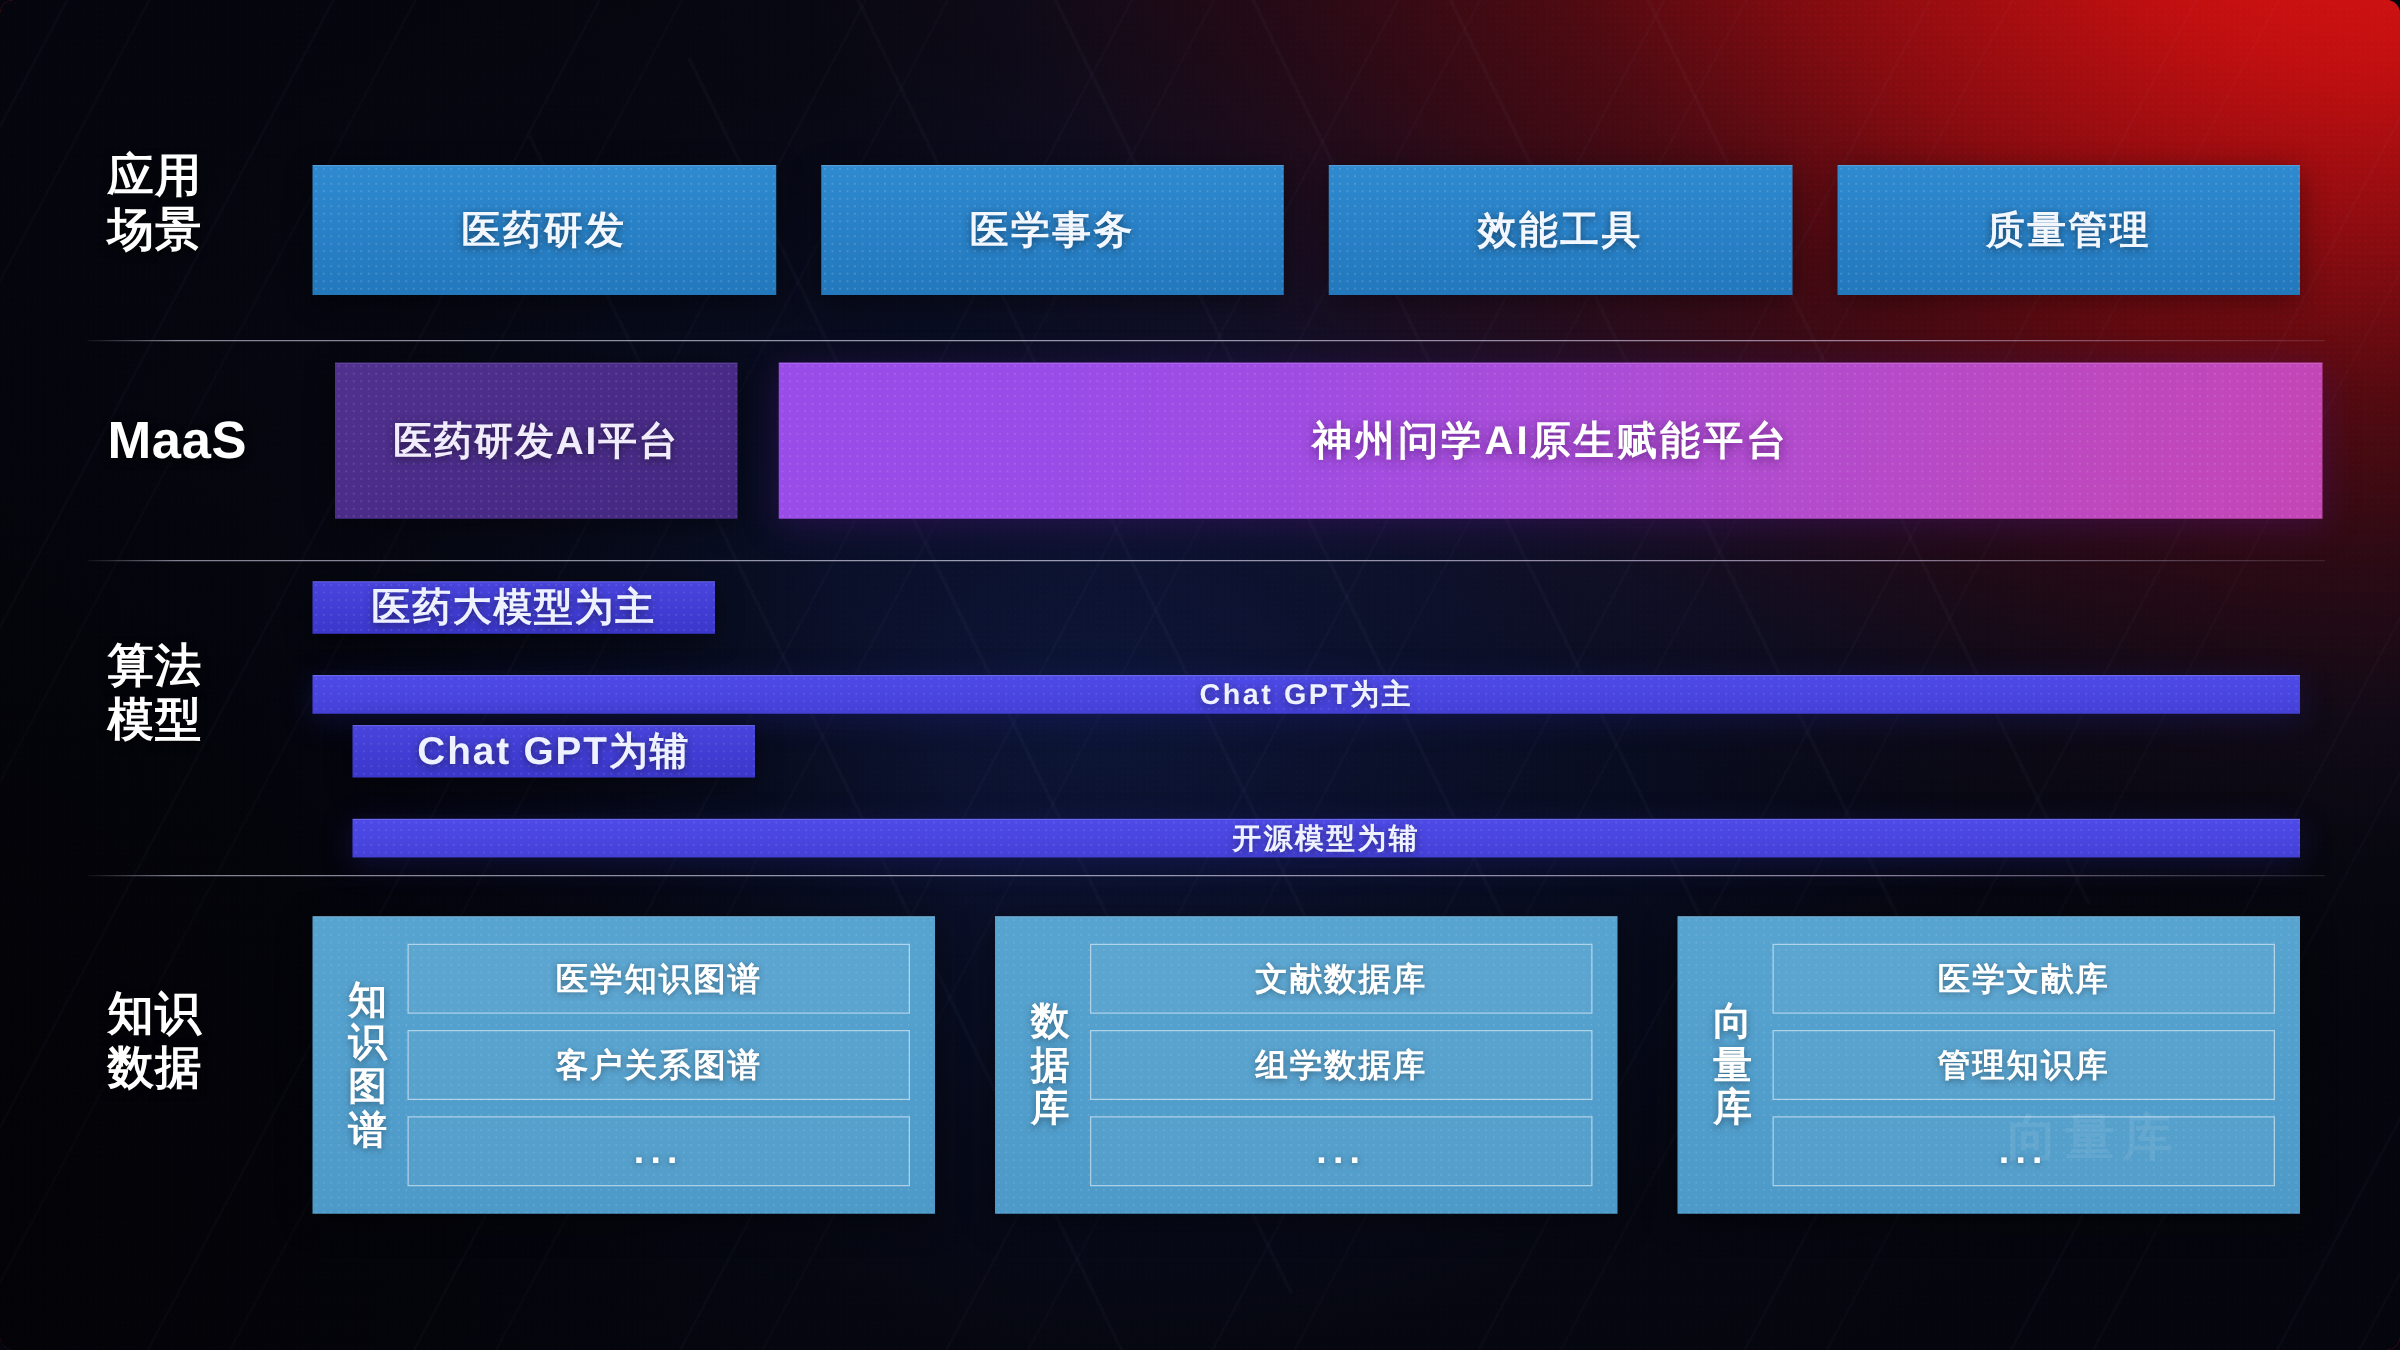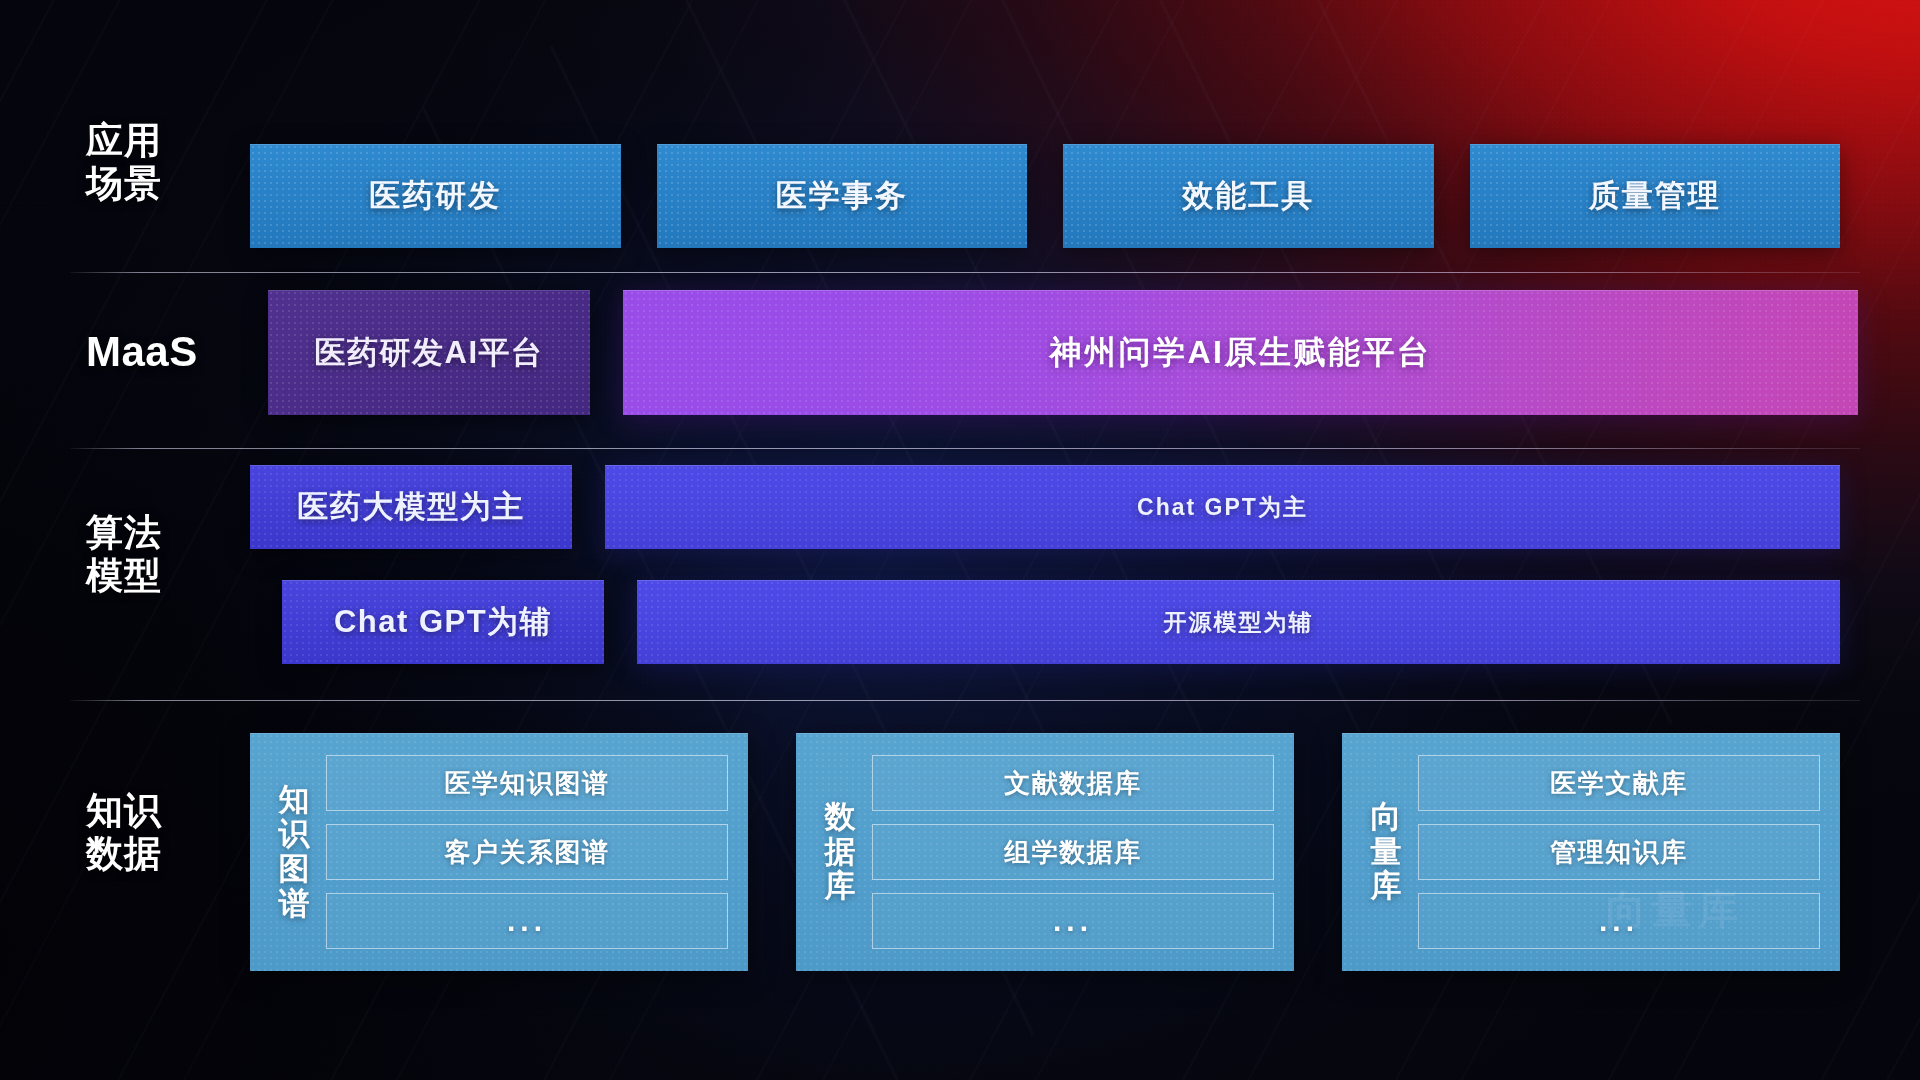--- a/index.html
+++ b/index.html
@@ -12,20 +12,21 @@
     font-family: "Liberation Sans", "DejaVu Sans", sans-serif;
   }
 
   
   #stage {
     position: relative;
     width: 1920px;
     height: 1080px;
     background: #b91c1c;
     overflow: hidden;
+    border-radius: 11px;
   }
   .bg-base {
     position: absolute; inset: 0;
     background:
       radial-gradient(ellipse 1500px 900px at 100% -8%,
         #e01414 0%, #c00f10 16%, #8d0c10 30%, #530a10 45%,
         #2a0a14 60%, #100a16 74%, #07070f 86%, #05060d 100%);
   }
   .bg-blue-glow {
     position: absolute; inset: 0;
@@ -107,21 +108,21 @@
       rgba(200,200,215,0.05) 0%,
       rgba(205,205,225,0.62) 4%,
       rgba(210,210,230,0.72) 40%,
       rgba(215,200,235,0.62) 80%,
       rgba(200,190,215,0.12) 100%);
   }
 
   
   .app-track {
     position: absolute;
-    left: 250px; top: 144px;
+    left: 250px; top: 132px;
     width: 1590px; height: 104px;
     display: flex;
     gap: 36px;
   }
   .app-card {
     flex: 1 1 0;
     display: flex;
     align-items: center;
     justify-content: center;
     background: linear-gradient(180deg, #2f8ad0 0%, #2880c6 52%, #2378bc 100%);
@@ -182,20 +183,21 @@
     pointer-events: none;
   }
 
   
   .algo-track {
     position: absolute;
     left: 250px;
     width: 1590px; height: 84px;
     display: flex;
     gap: 33px;
+    flex-direction: column;
   }
   .algo-track.r1 { top: 465px; }
   .algo-track.r2 { top: 580px; padding-left: 32px; }
 
   .algo-left {
     width: 322px;
     display: flex; align-items: center; justify-content: center;
     background: linear-gradient(180deg, #4844dd 0%, #413dd4 55%, #3b37cc 100%);
     color: #eef1ff;
     font-size: 31px; font-weight: 700; letter-spacing: 1.5px;

